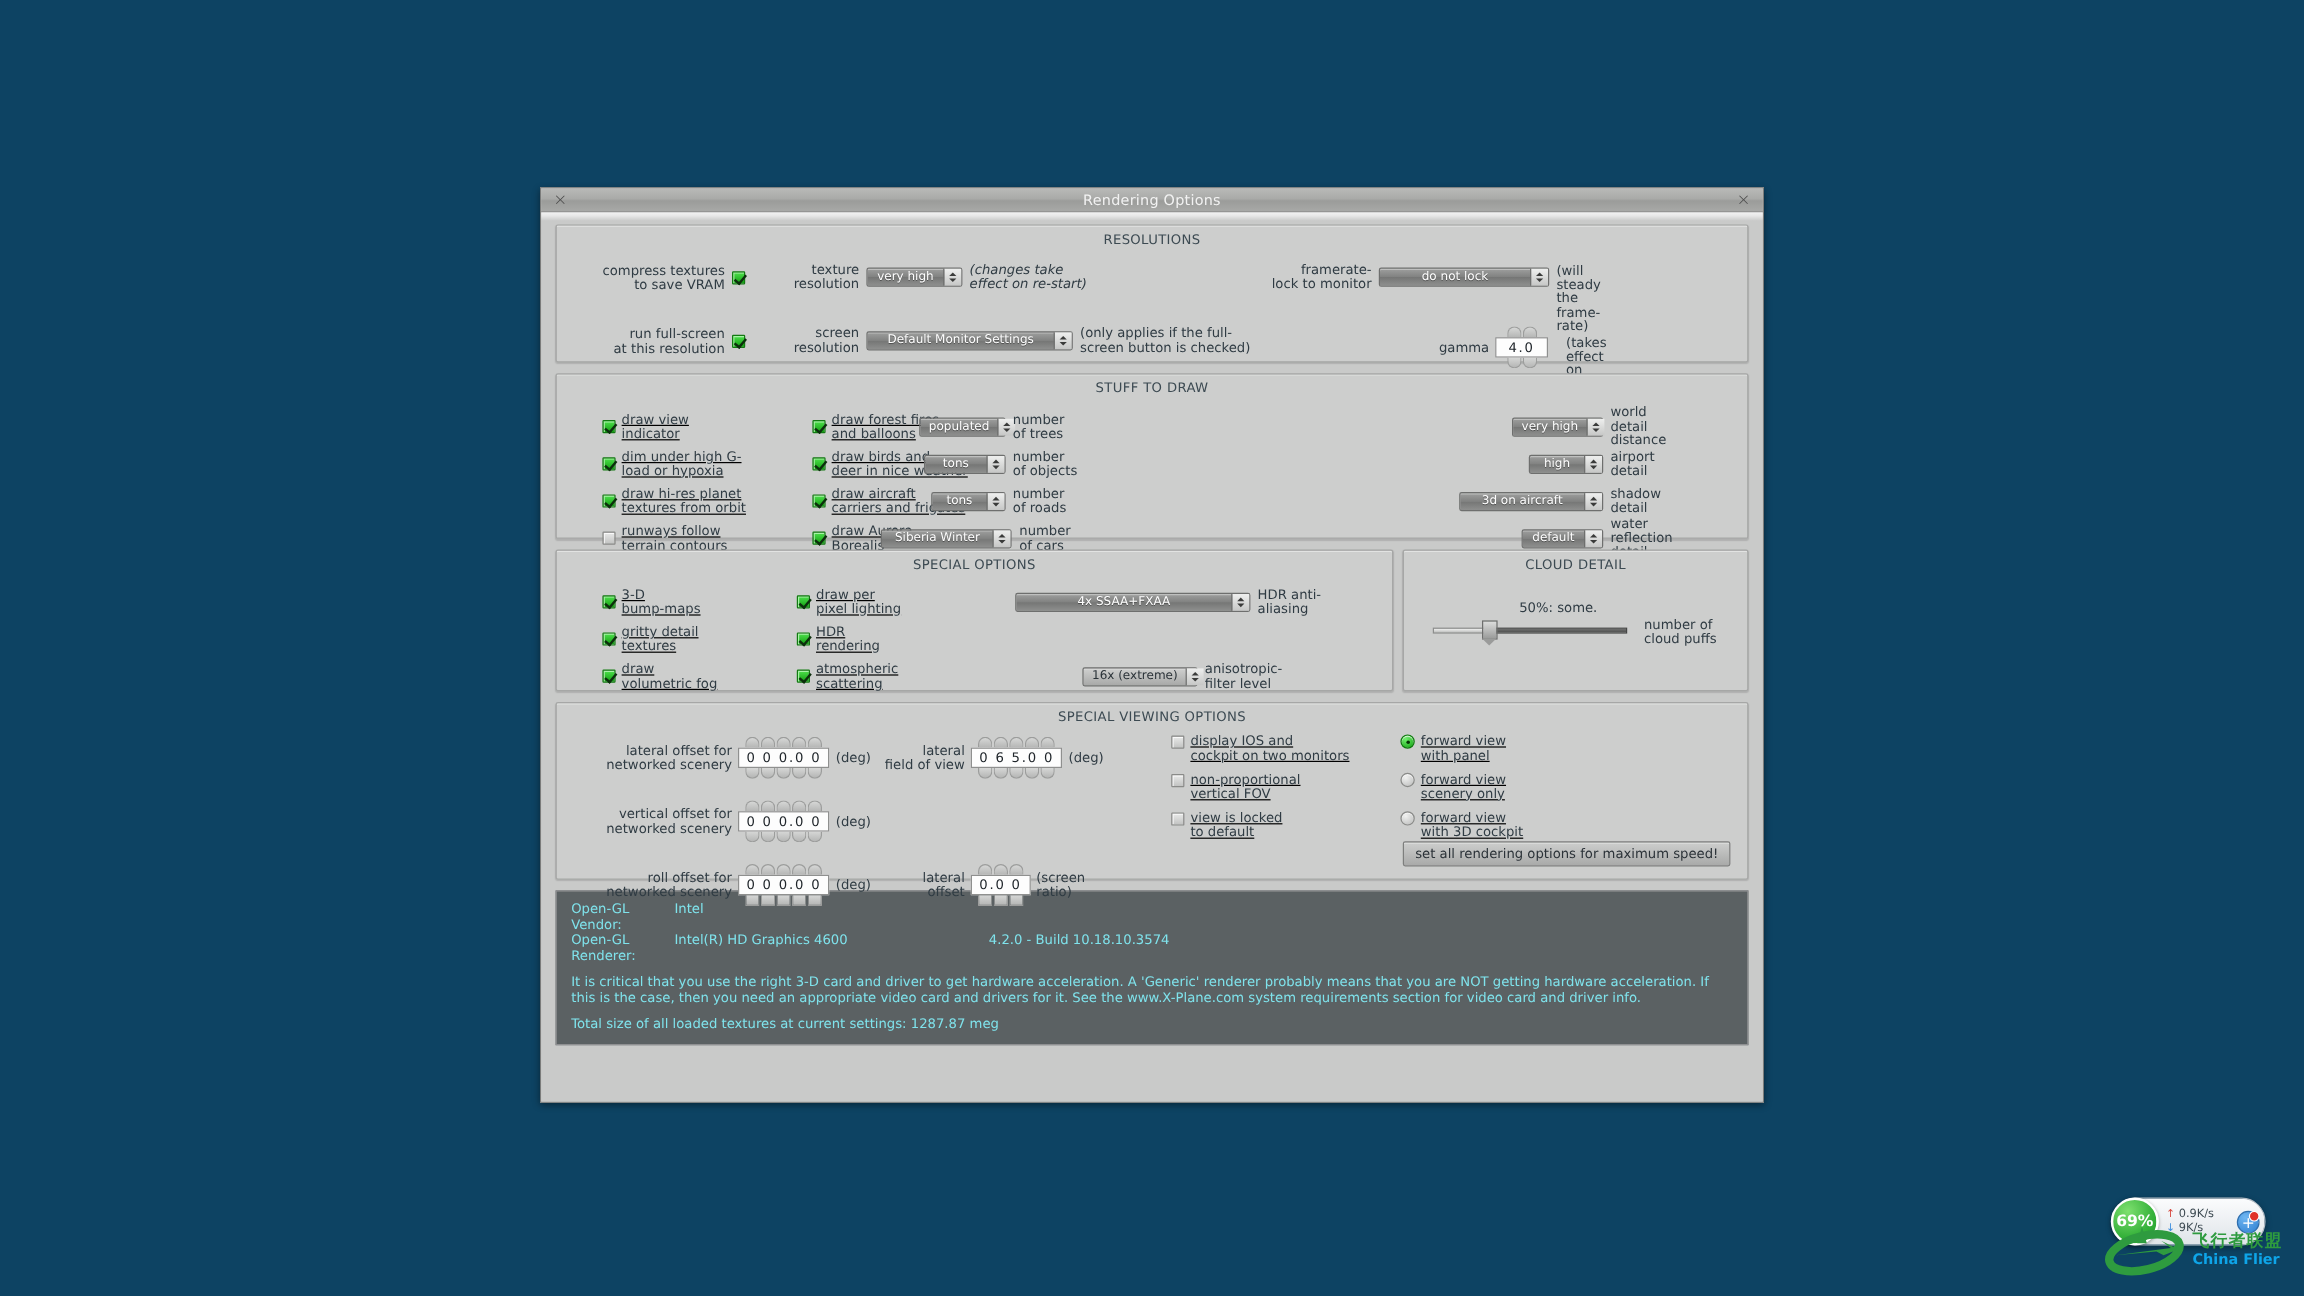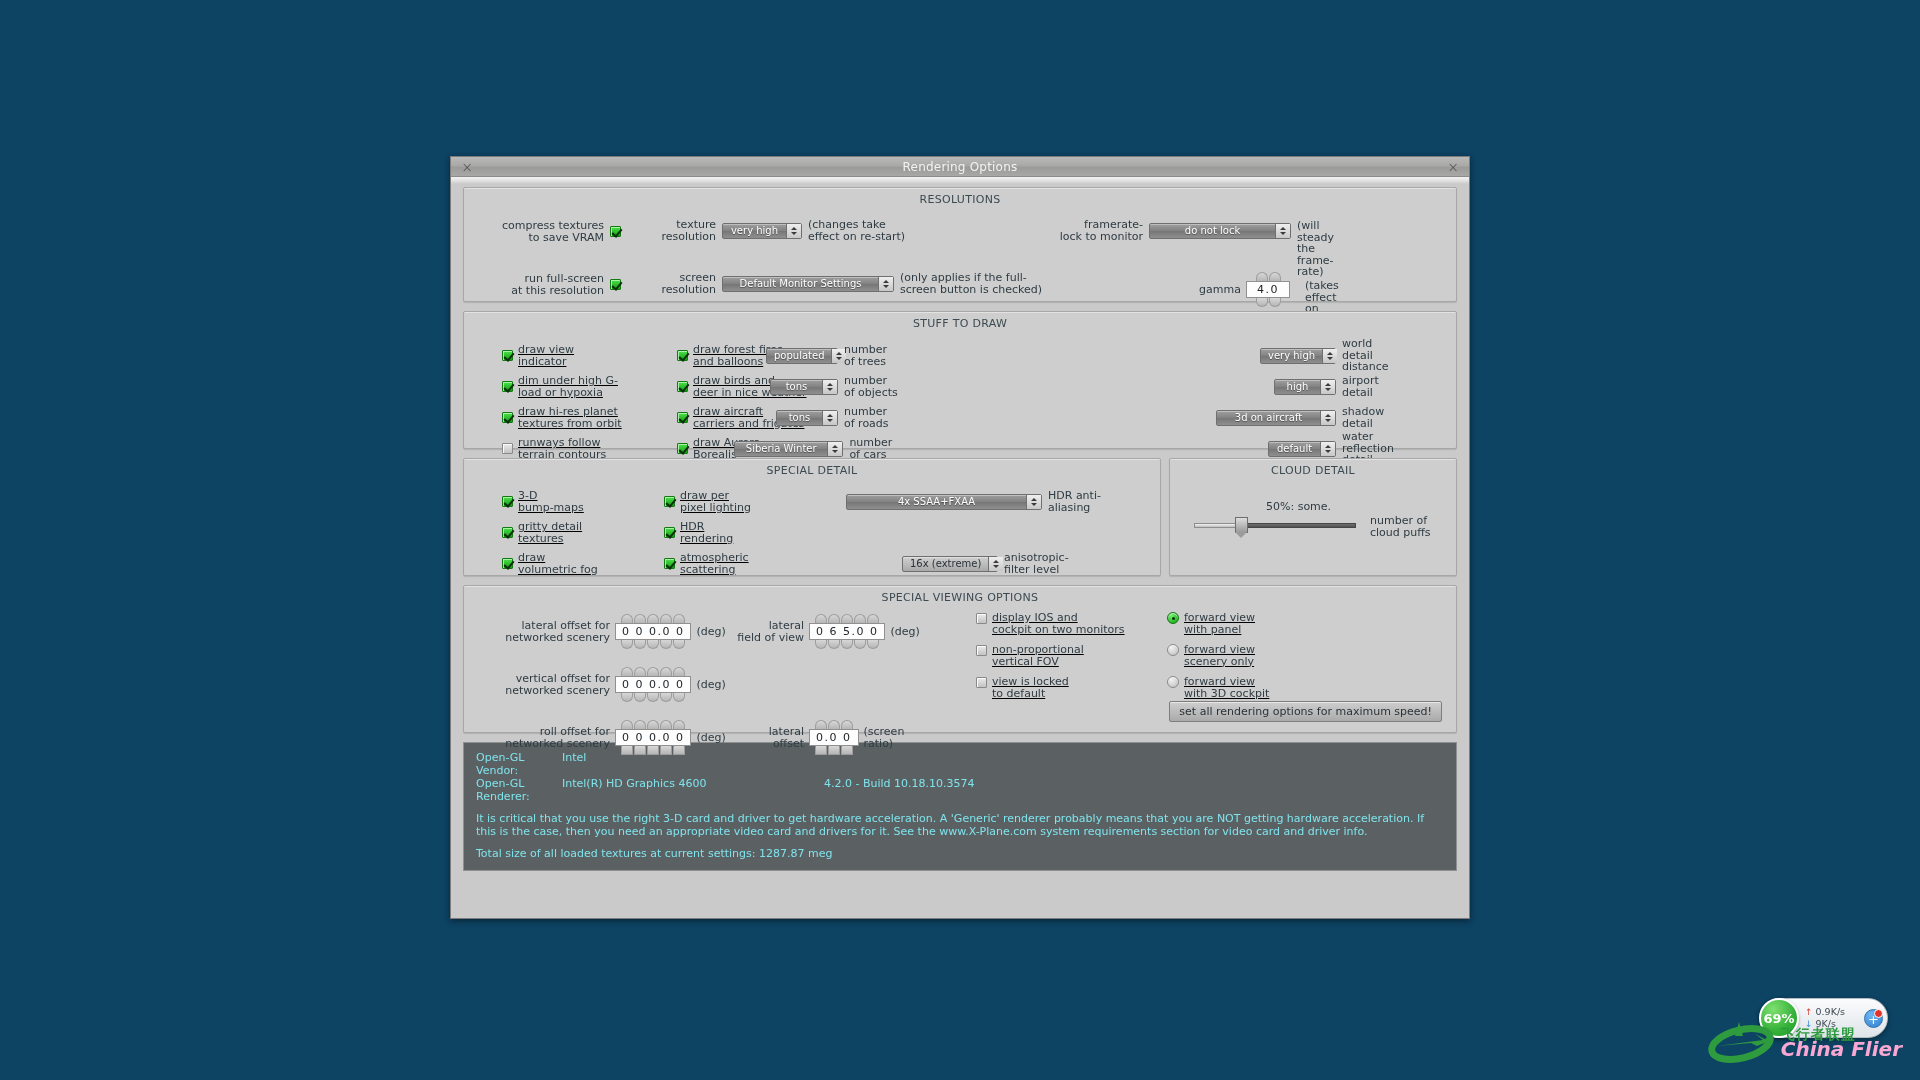--- a/index.html
+++ b/index.html
@@ -239,21 +239,21 @@
     width: 7px; height: 7px; border-radius: 50%; background: #e0322a;
     border: 1px solid #fff;
   }
 
   #watermark {
     position: absolute; right: 18px; bottom: 8px;
     display: flex; align-items: center; gap: 4px;
   }
   #watermark .wmtext { line-height: 15px; }
   #watermark .cn { color: #2e9b3f; font-size: 14px; font-weight: bold; letter-spacing: 1px; }
-  #watermark .en { color: #f9a8d4; font-size: 20px; font-weight: bold; font-style: italic; }
+  #watermark .en { color: #0ea5e9; font-size: 12px; font-weight: bold; }
 
   
   .row { display: flex; align-items: center; }
   .abs { position: absolute; }
 </style>
 </head>
 <body>
 
 <div id="window">
 
@@ -276,21 +276,21 @@
       <div class="abs row" style="left:190px; top:31px; gap:6px;">
         <div class="lbl r" style="width:62px; white-space:pre-line;">texture
 resolution</div>
         <div class="dd" style="width:80px;">
           <div class="ddtxt">very high</div>
           <div class="ddbtn">
               <i class="u"></i>
               <i class="d"></i>
             </div>
         </div>
-        <div class="lbl" style="white-space:pre-line;">(changes take
+        <div class="lbl" style="white-space:pre-line;font-style:italic;">(changes take
 effect on re-start)</div>
       </div>
       <div class="abs row" style="right:165px; top:31px; gap:6px;">
         <div class="lbl r" style="width:86px; white-space:pre-line;">framerate-
 lock to monitor</div>
         <div class="dd" style="width:142px;">
           <div class="ddtxt">do not lock</div>
           <div class="ddbtn">
               <i class="u"></i>
               <i class="d"></i>
@@ -476,21 +476,21 @@
           </div>
           <div class="lbl" style="white-space:pre-line; position:absolute; left:186px;">water
 reflection detail</div>
         </div>
       </div>
     </div>
 
     <div class="row" style="margin-top:9px; gap:8px; align-items:stretch;">
 
       <div class="group" style="flex:1; height:118px; position:relative;">
-        <div class="gtitle">SPECIAL DETAIL</div>
+        <div class="gtitle">SPECIAL OPTIONS</div>
 
         <div class="abs" style="left:38px; top:27px;">
           <div class="cbrow" style="height:31px;">
             <div class="cb on"></div>
             <div class="lbl" style="white-space:pre-line;">3-D
 bump-maps</div>
           </div>
           <div class="cbrow" style="height:31px;">
             <div class="cb on"></div>
             <div class="lbl" style="white-space:pre-line;">gritty detail

